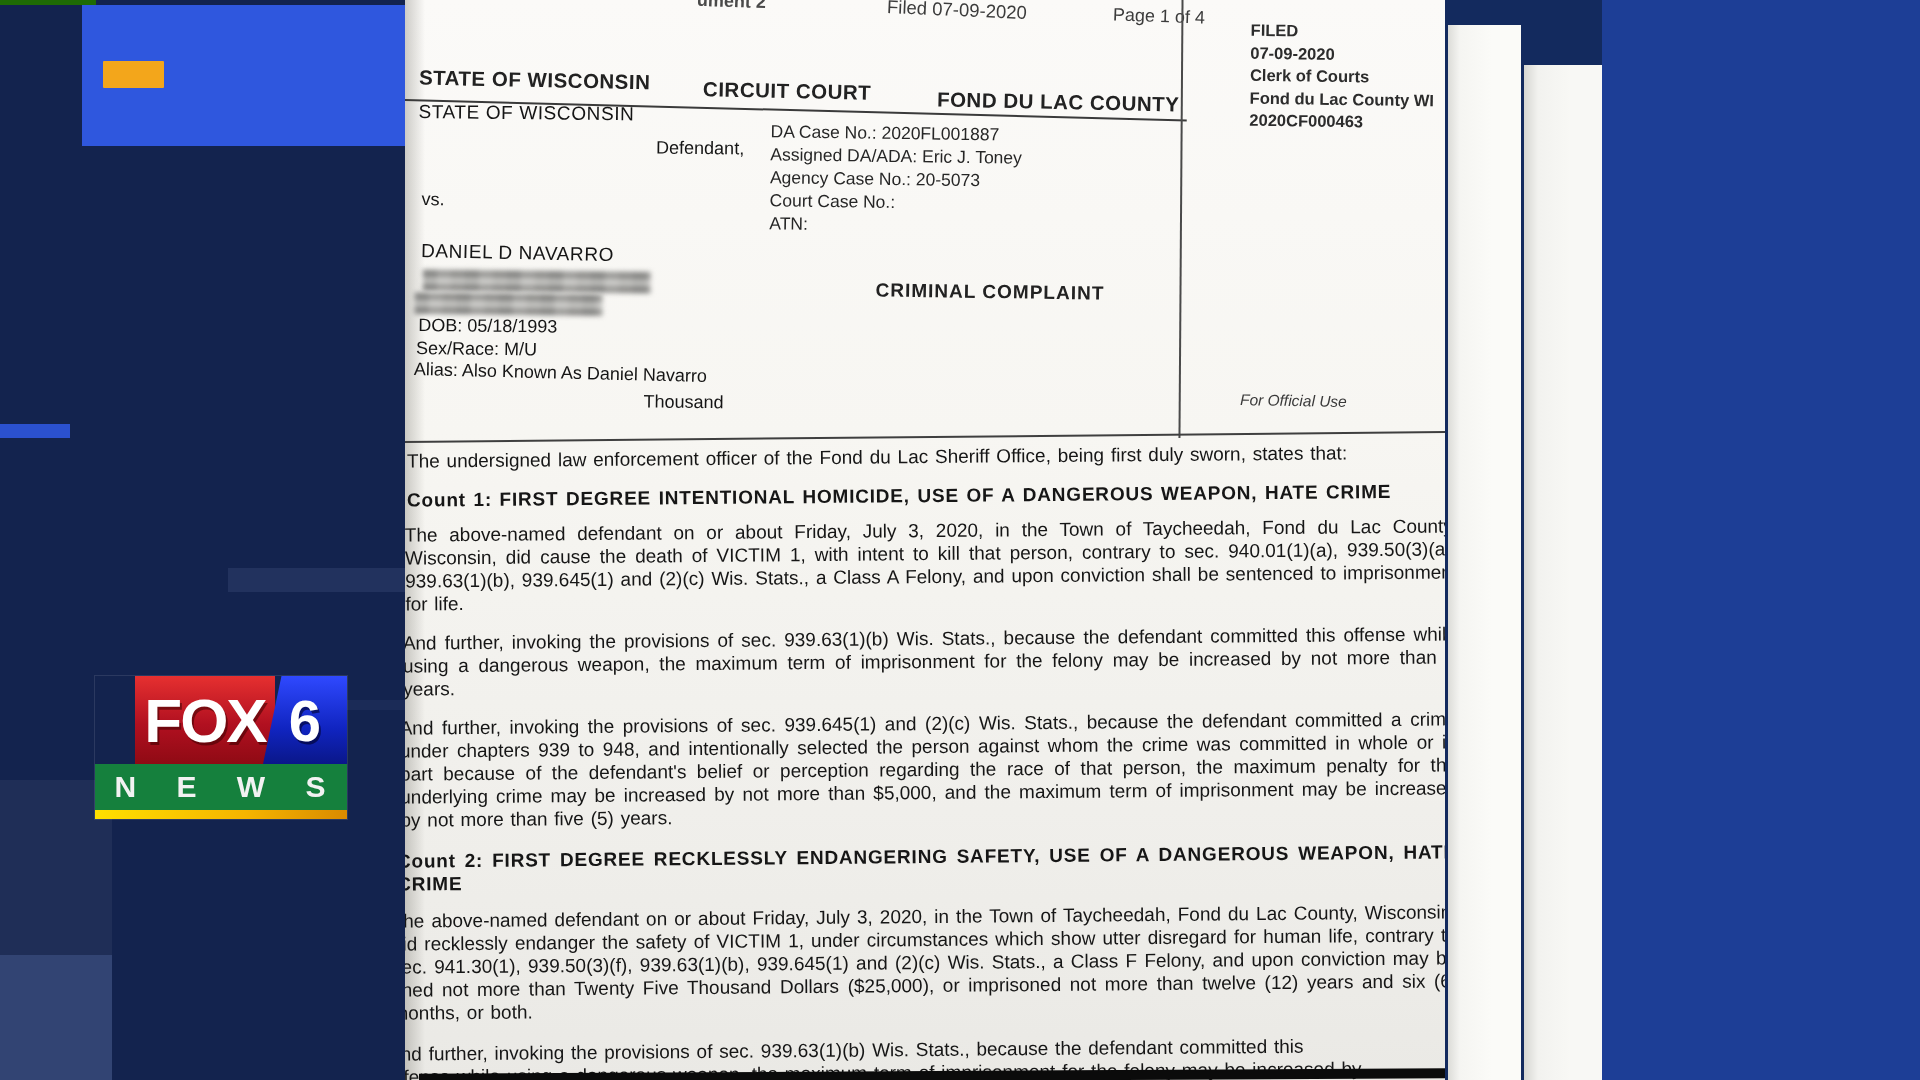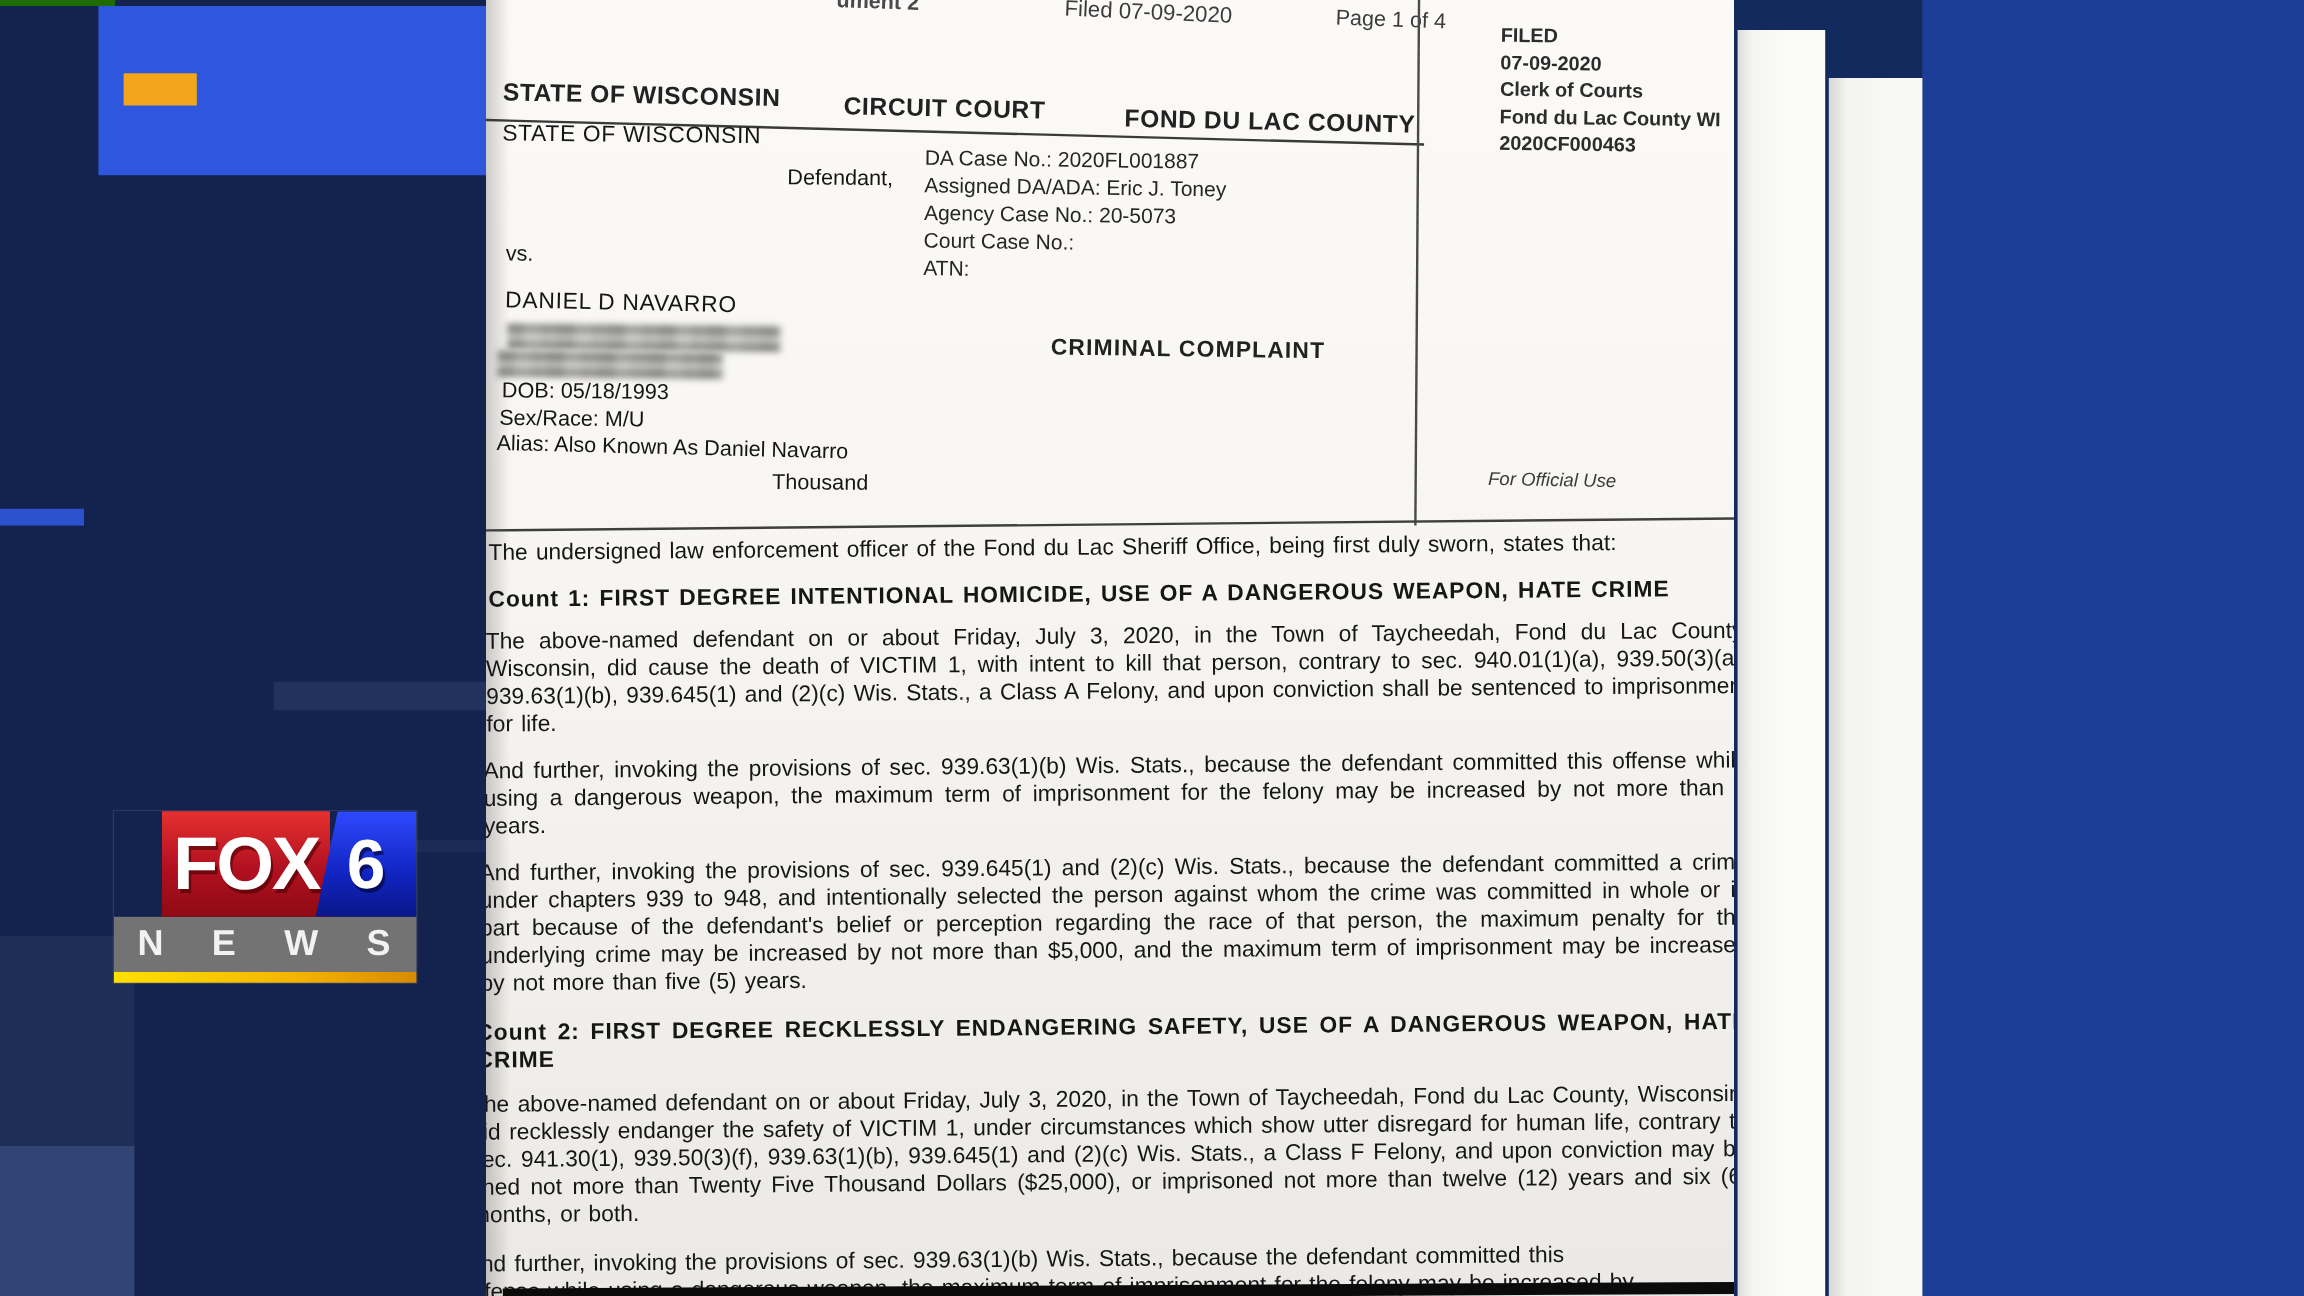--- a/index.html
+++ b/index.html
@@ -56,21 +56,21 @@
 
   .hdr { font-weight:bold; font-size:20.5px; letter-spacing:0.5px; white-space:nowrap; transform:rotate(1.2deg); }
   .hdr-state  { left:14px;  top:68px; }
   .hdr-court  { left:298px; top:79px; }
   .hdr-county { left:532px; top:90px; }
 
   .caption { left:10px; top:103px; width:380px; height:305px; transform:rotate(0.6deg); }
   .cap-line { position:absolute; font-size:18px; white-space:nowrap; }
   .cap-plaintiff-name { left:2px; top:0; font-size:19px; letter-spacing:0.6px; }
   .cap-plaintiff-role { left:240px; top:34px; }
-  .cap-vs { left:6px; top:100px;text-align:center; }
+  .cap-vs { left:6px; top:88px;text-align:center; }
   .cap-def-name { left:6px; top:140px; font-size:19px; letter-spacing:0.6px; transform:rotate(0.6deg); }
   .redact { position:absolute; filter:blur(2.5px);
     background:
       repeating-linear-gradient(0deg, rgba(120,120,118,0.55) 0 7px, rgba(205,205,202,0.6) 7px 14px),
       repeating-linear-gradient(90deg, #9a9a98 0 14px, #c9c8c5 14px 28px, #b0afac 28px 42px); }
   .redact-1 { left:8px; top:168px; width:228px; height:22px; }
   .redact-2 { left:0;   top:191px; width:188px; height:22px; }
   .cap-dob { left:4px; top:214px; }
   .cap-sexrace { left:2px; top:237px; }
   .cap-alias { left:0; top:260px; transform:rotate(0.8deg); }
@@ -103,21 +103,21 @@
   .fox-row { display:flex; height:88px;padding-left:40px; }
   .fox-red { flex:1; background:linear-gradient(180deg,#e63030,#b11020 55%,#8f0a14);
              display:flex; align-items:center; justify-content:center; }
   .fox-red span { font-weight:900; font-size:62px; color:#fff; letter-spacing:-2px;
                   text-shadow:2px 3px 0 rgba(60,0,0,0.55); }
   .fox-blue { width:84px; margin-left:-12px; clip-path:polygon(22% 0,100% 0,100% 100%,0 100%);
               background:linear-gradient(180deg,#2f49ff,#1024c0 60%,#0a1789);
               display:flex; align-items:center; justify-content:center; }
   .fox-blue span { font-weight:900; font-size:58px; color:#fff;
                    text-shadow:2px 3px 0 rgba(0,0,40,0.6); }
-  .news-bar { height:46px; background:#737373; display:flex; align-items:center;
+  .news-bar { height:46px; background:#15803d; display:flex; align-items:center;
               justify-content:center; }
   .news-bar span { color:#f2f2f2; font-weight:bold; font-size:30px; letter-spacing:16px;
                    padding-left:14px; }
   .gold-bar { height:9px; background:linear-gradient(90deg,#ffe000,#f5b400 60%,#d98a00); }
 </style>
 </head>
 <body>
 
 <div class="stage">
 

